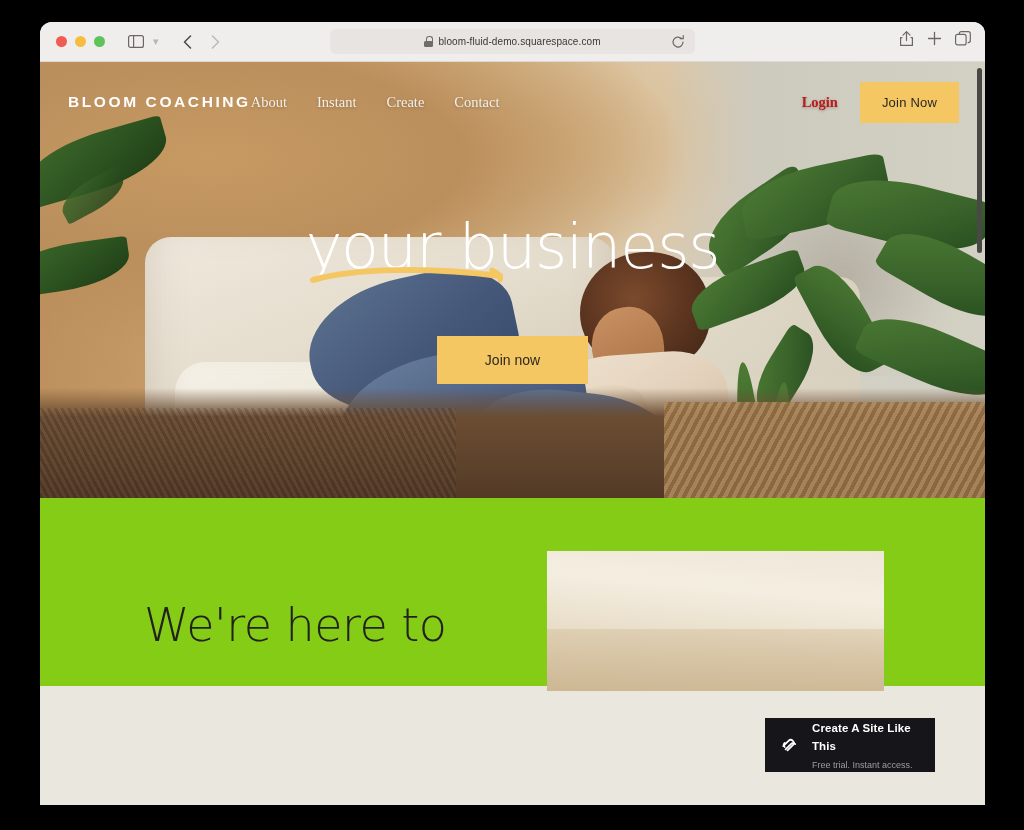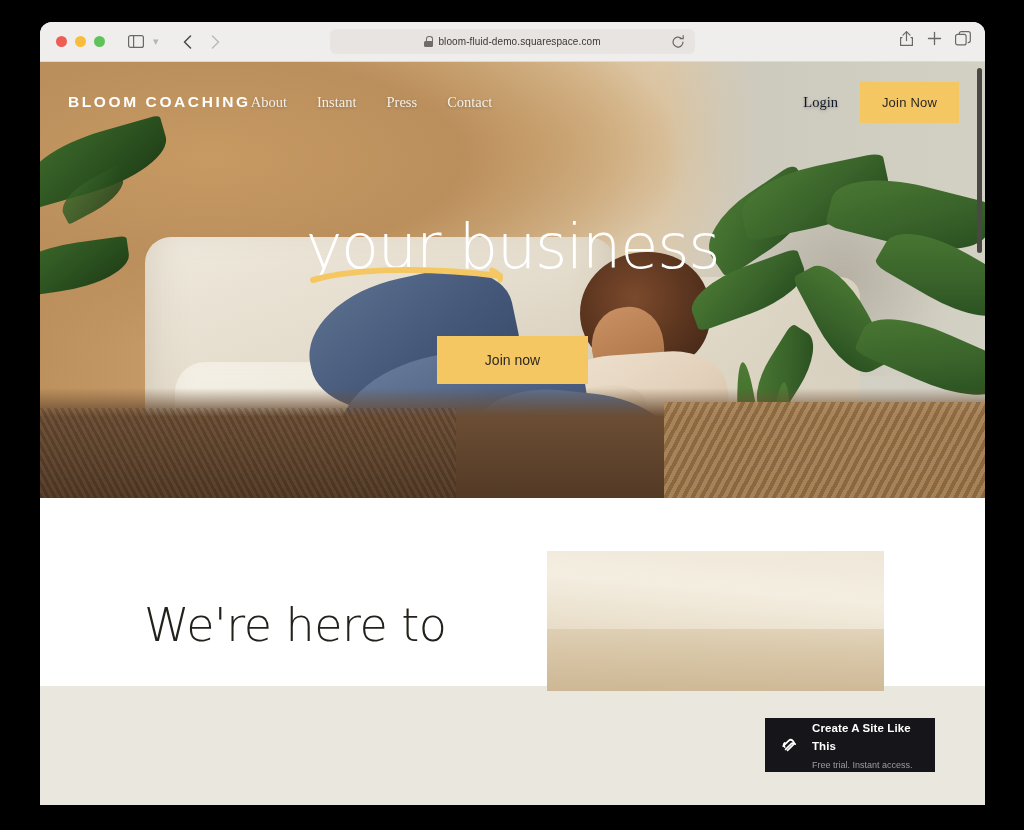--- a/index.html
+++ b/index.html
@@ -281,25 +281,26 @@
     font-family: "Liberation Serif", serif;
     font-size: 14.5px;
     text-decoration: none;
     text-shadow: 0 1px 3px rgba(60,45,25,.35);
   }
   .header-right {
     margin-left: auto;
     display: flex; align-items: center; gap: 22px;
   }
   .login {
-    color: #0f172a;
+    color: #b91c1c;
     font-family: "Liberation Serif", serif;
     font-size: 14.5px;
     text-decoration: none;
     text-shadow: 0 1px 3px rgba(60,45,25,.35);
+    font-weight: bold;
   }
   .btn-yellow {
     background: #f5c763;
     color: #2a2722;
     border: none;
     font-family: "Liberation Sans", sans-serif;
     font-size: 13px;
     padding: 13px 22px;
     cursor: pointer;
     letter-spacing: .2px;
@@ -335,21 +336,21 @@
     color: #2c2923;
     border: none;
     font-size: 14px;
     padding: 16px 48px;
     cursor: pointer;
   }
 
   
   .section2 {
     position: relative;
-    background: #ffffff;
+    background: #84cc16;
     height: 188px;
   }
   .sec-heading {
     position: absolute;
     left: 104px; top: 100px;
     font-family: "DejaVu Sans", sans-serif;
     font-weight: 300;
     font-size: 46px;
     color: #23211c;
     letter-spacing: -.5px;
@@ -513,21 +514,21 @@
         <div class="rug"></div>
         <div class="rug-tex"></div>
         <div class="rug-right"></div>
       </div>
 
       <div class="site-header">
         <div class="brand">BLOOM COACHING</div>
         <div class="nav">
           <a href="#">About</a>
           <a href="#">Instant</a>
-          <a href="#">Press</a>
+          <a href="#">Create</a>
           <a href="#">Contact</a>
         </div>
         <div class="header-right">
           <a href="#" class="login">Login</a>
           <button class="btn-yellow">Join Now</button>
         </div>
       </div>
 
       <div class="hero-copy">
         <h1 class="headline">

